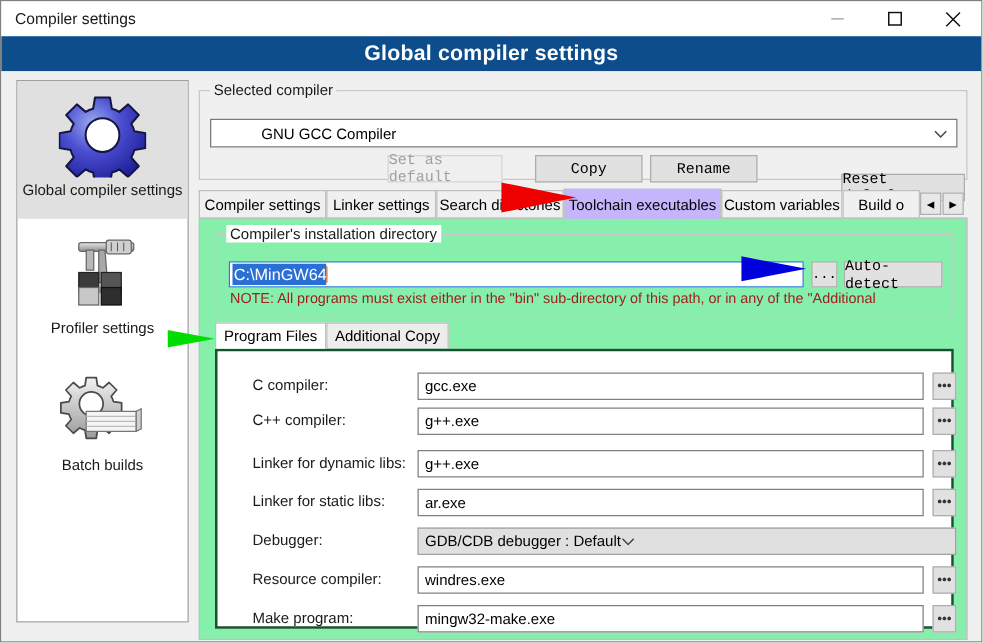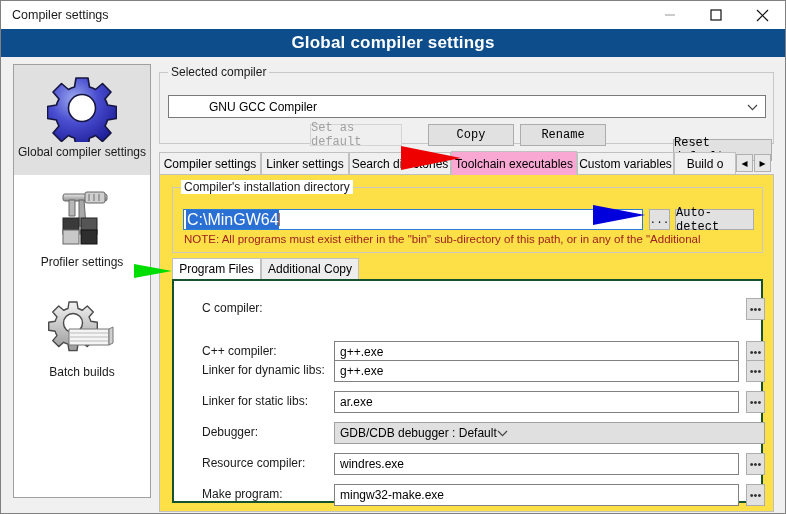--- a/index.html
+++ b/index.html
@@ -197,21 +197,21 @@
     border-bottom: none;
     display: flex;
     align-items: center;
     justify-content: center;
     font-size: 12px;
     color: #000;
     padding: 0 6px;
     white-space: nowrap;
   }
   .tab.active {
-    background: #f9a8d4;
+    background: #c4b5fd;
     border-color: #c0c0c0;
     height: 24px;
     top: -1px;
     z-index: 3;
   }
   .tabspin {
     position: absolute;
     top: 2px;
     width: 17px; height: 18px;
     background: #e8e8e8;
@@ -220,21 +220,21 @@
     display: flex;
     align-items: center;
     justify-content: center;
   }
 
   
   .tabpage {
     position: absolute;
     left: 0; top: 110px;
     width: 615px; height: 338px;
-    background: #fde047;
+    background: #86efac;
     border: 1px solid #c0c0c0;
     box-sizing: border-box;
   }
 
   #grp-install {
     left: 12px; top: 12px; width: 591px; height: 66px;
     border-color: #c8c8c8;
   }
   .group-legend.white-bg { background: #ffffff; }
 
@@ -246,21 +246,21 @@
     border: 1px solid #2a7fd4;
     box-sizing: border-box;
     display: flex;
     align-items: center;
     padding-left: 2px;
     overflow: hidden;
   }
   .sel-text {
     background: #2a6fd4;
     color: #ffffff;
-    font-size: 16px;
+    font-size: 13px;
     padding: 1px 0 1px 1px;
   }
   .caret {
     display: inline-block;
     width: 1px;
     height: 13px;
     background: #d07030;
     margin-left: 0px;
   }
   #btn-browse-path {
@@ -535,24 +535,25 @@
 
         <div class="inner-tabstrip">
           <div class="itab active" style="left:0px;width:89px;">Program Files</div>
           <div class="itab" style="left:89px;width:98px;">Additional Copy</div>
         </div>
 
         <div class="inner-page">
 
           <div class="row" style="top:17px;">
             <span class="row-label">C compiler:</span>
+            <div class="row-input">gcc.exe</div>
             <div class="row-browse">•••</div>
           </div>
 
-          <div class="row" style="top:60px;">
+          <div class="row" style="top:45px;">
             <span class="row-label">C++ compiler:</span>
             <div class="row-input">g++.exe</div>
             <div class="row-browse">•••</div>
           </div>
 
           <div class="row" style="top:79px;">
             <span class="row-label">Linker for dynamic libs:</span>
             <div class="row-input">g++.exe</div>
             <div class="row-browse">•••</div>
           </div>

